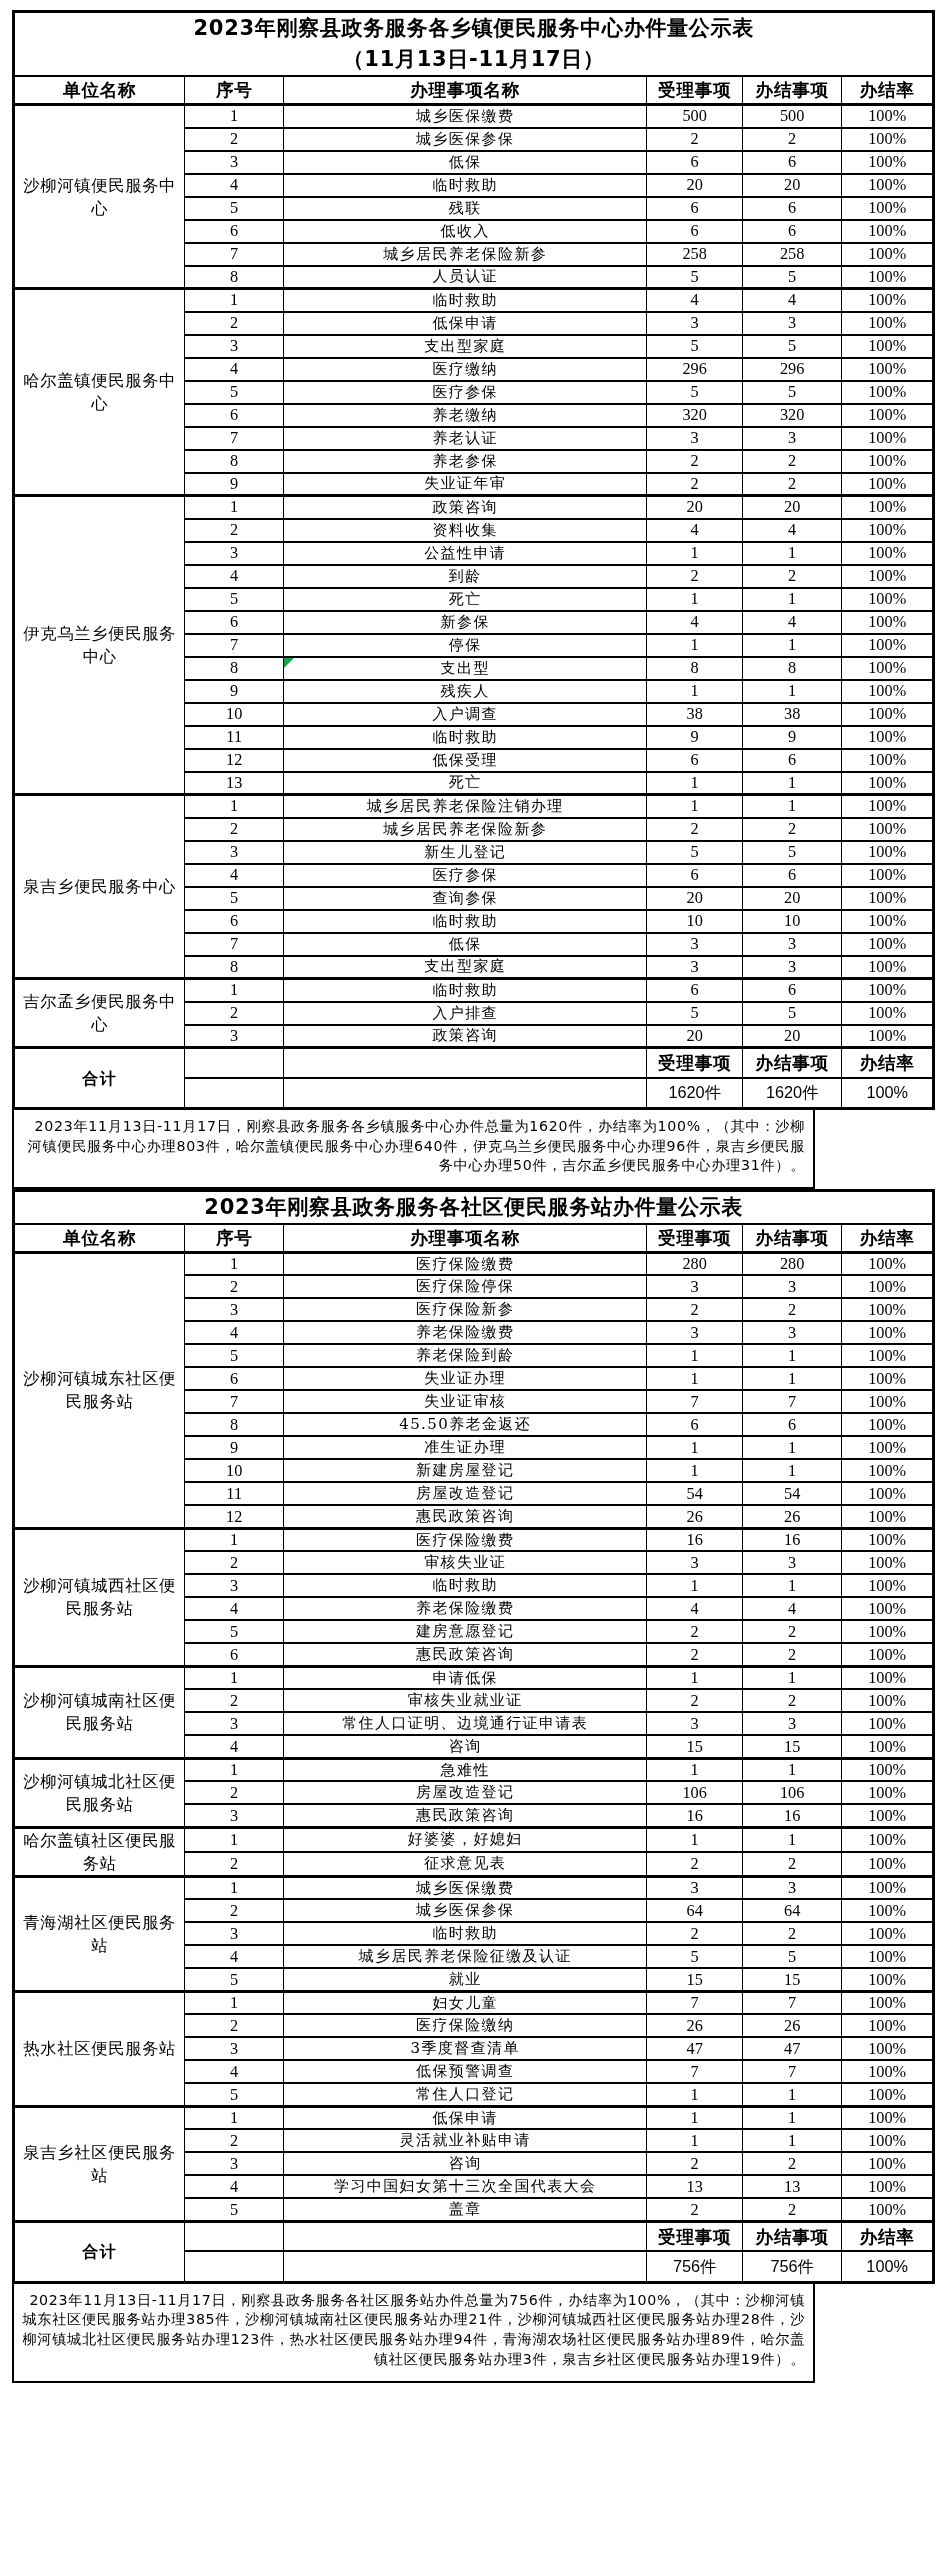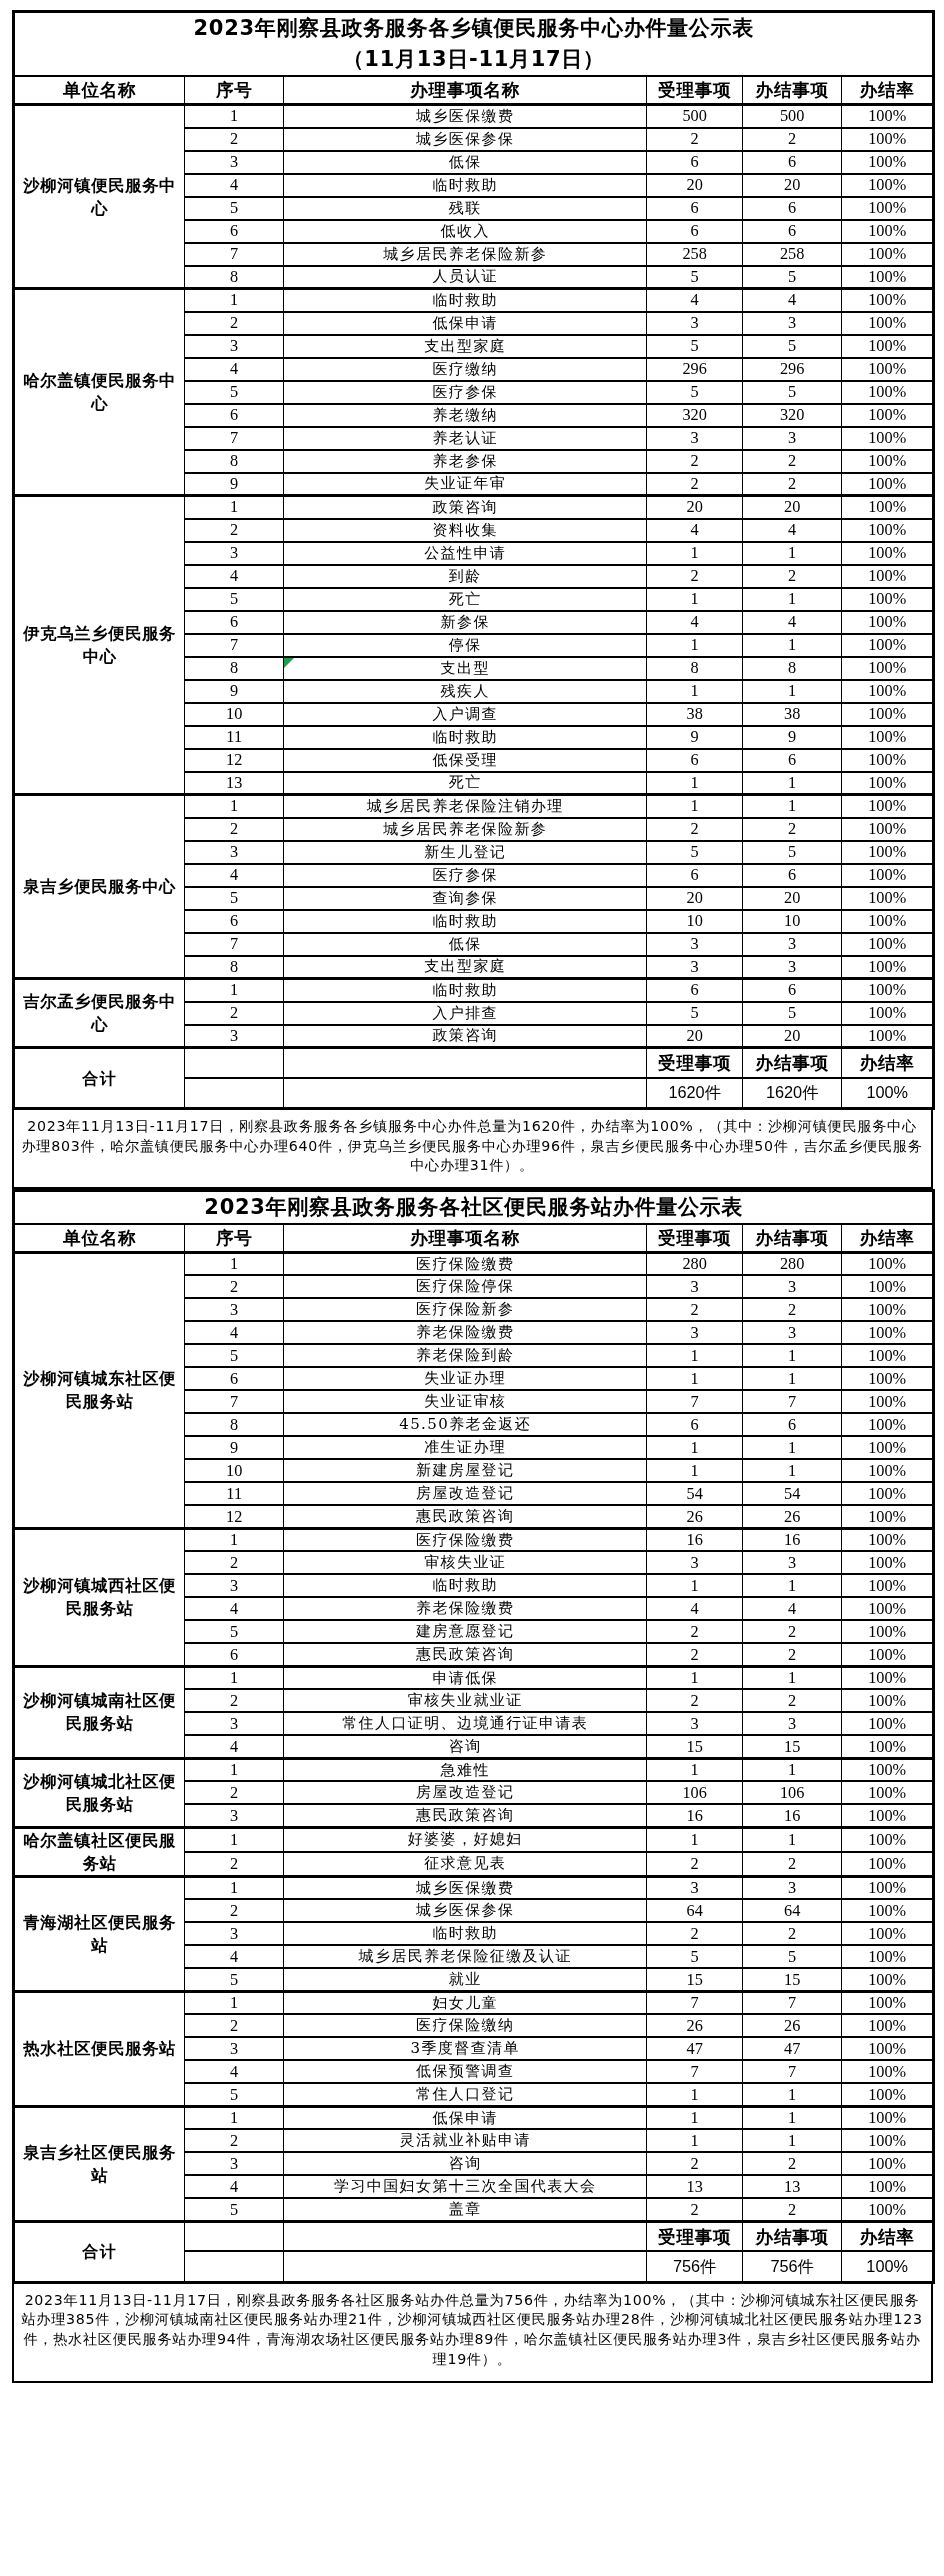--- a/index.html
+++ b/index.html
@@ -15,39 +15,39 @@
   }
   table.pub-table td, table.pub-table th{
     border:1.4px solid #000;border-top-width:2px;border-bottom-width:2px;
     padding:0 2.7px;text-align:center;vertical-align:middle;
     overflow:hidden;box-sizing:border-box;
   }
   tr.title-row td{height:65px;border-bottom-width:2px;}
   tr.title-row.single td{height:33px;}
   .t-line{font-weight:bold;font-size:21px;line-height:31px;letter-spacing:0.7px;}
   tr.header-row th{height:28.5px;font-weight:bold;font-size:17.6px;letter-spacing:0.7px;border-bottom-width:3.4px;}
-  td.unit-cell{font-weight:bold;font-size:16.3px;letter-spacing:0.7px;line-height:23px;}
+  td.unit-cell{font-weight:normal;font-size:16.3px;letter-spacing:0.7px;line-height:23px;}
   td.sn-cell{font-family:"Liberation Serif","DejaVu Serif",serif;font-size:16.3px;height:23px;}
   td.item-cell{font-family:"DejaVu Serif","Liberation Serif",serif;font-size:15px;letter-spacing:1.4px;position:relative;}
   td.num-cell, td.rate-cell{font-family:"Liberation Serif","DejaVu Serif",serif;font-size:16.3px;}
   tr.group-start td{border-top-width:3.4px;}
   tr.total-row td{border-top-width:3.4px;}
   tr.total-head td.subhead{font-weight:bold;font-size:17.6px;letter-spacing:0.7px;height:30px;}
   tr.total-val td{height:31px;border-top-width:2px;}
   td.total-label{font-weight:bold;font-size:16px;letter-spacing:1.4px;}
   td.total-num{font-family:Liberation Sans, sans-serif;font-size:16.3px;}
   .marker{
     position:absolute;left:0;top:0;width:0;height:0;
     border-top:10.2px solid #1aa24a;border-right:10.2px solid transparent;
   }
   .footnote{
-    width:921px;box-sizing:border-box;
+    width:803px;box-sizing:border-box;
     border:2.7px solid #000;border-top:none;
     padding:6.8px 8.1px 11px 6.8px;
-    font-size:14.2px;line-height:19.7px;letter-spacing:0.7px;text-align:center;
+    font-size:14.2px;line-height:19.7px;letter-spacing:0.7px;text-align:right;
   }
 </style>
 </head>
 <body>
 
 <div class="page">
 
   <table class="pub-table">
     <colgroup>
       <col style="width:171px">

